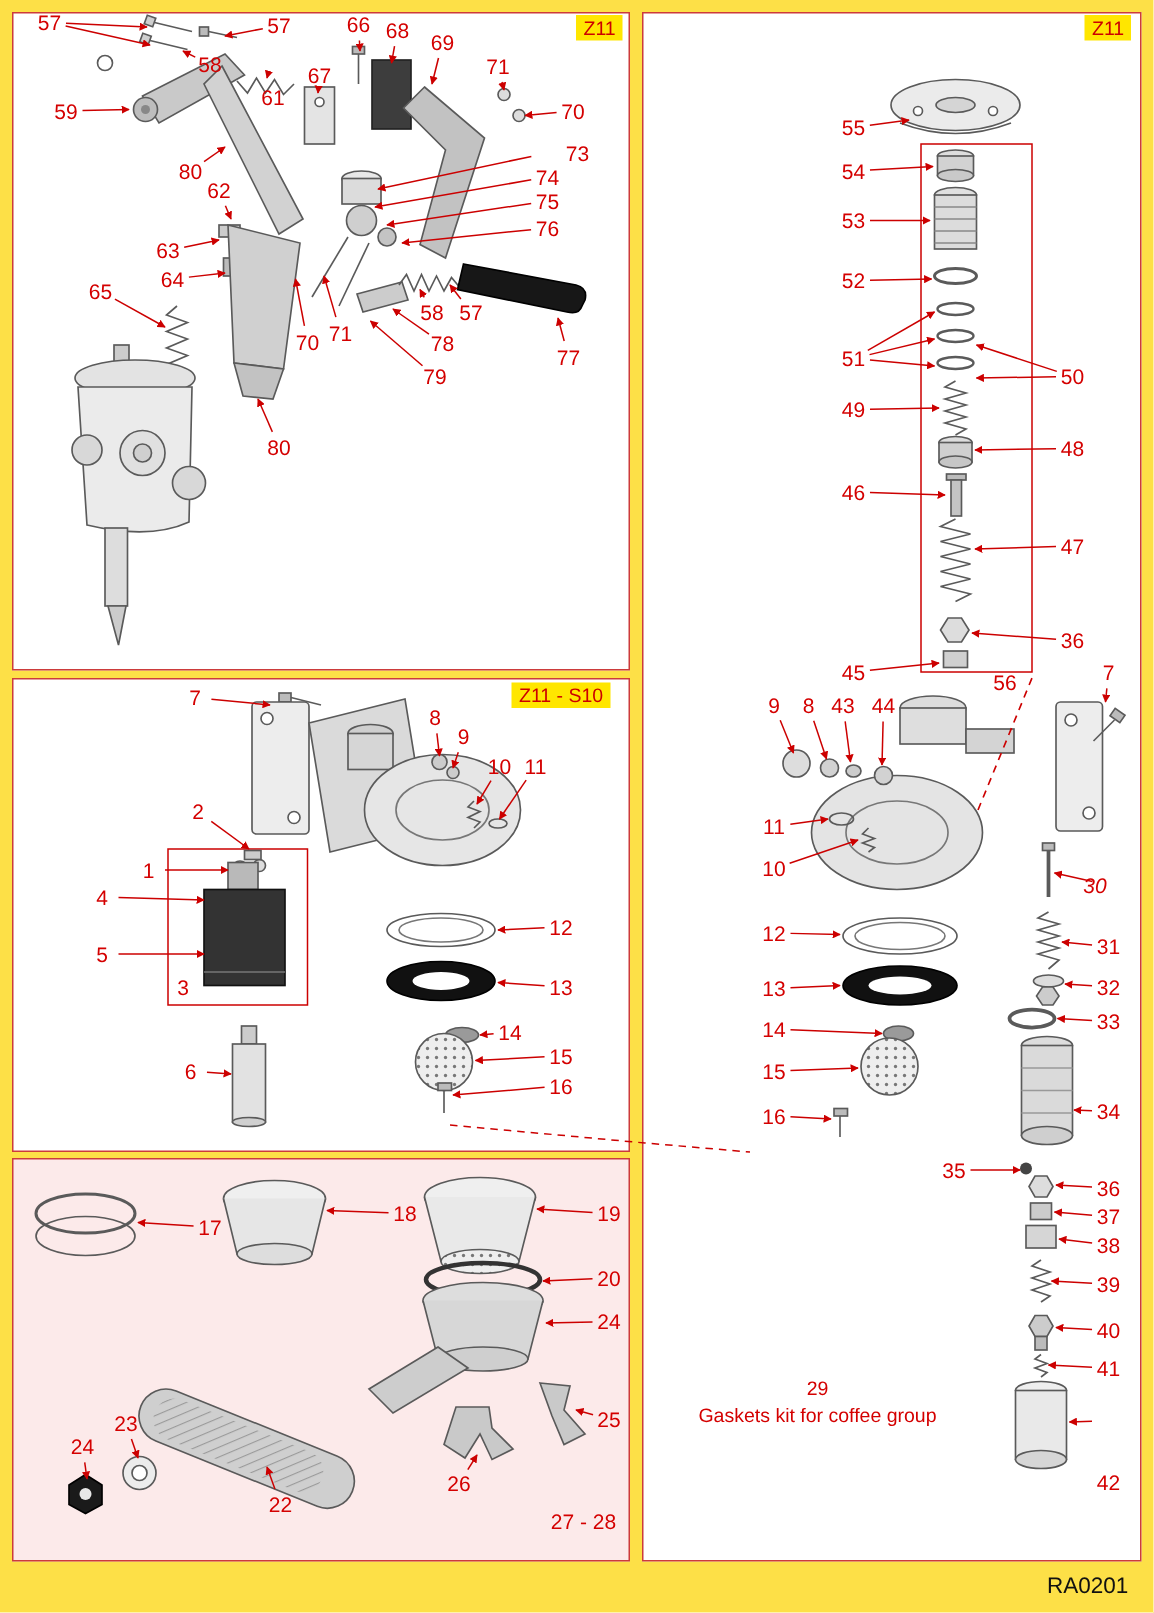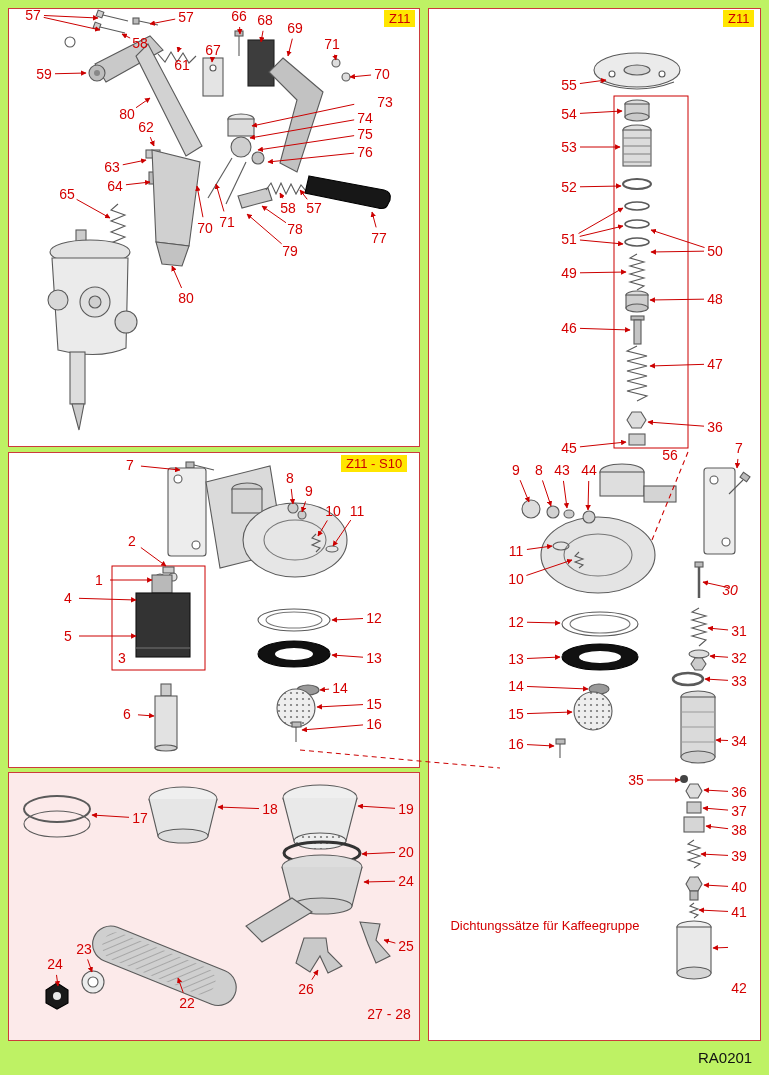--- a/index.html
+++ b/index.html
@@ -1,16 +1,16 @@
 <!DOCTYPE html>
 <html><head>
 <meta charset="utf-8">
 <style>
   html,body{margin:0;padding:0;background:#fff;}
-  .stage{position:relative;width:769px;height:1075px;background:#bef264;overflow:hidden;
+  .stage{position:relative;width:769px;height:1075px;background:#fde047;overflow:hidden;
          font-family:"Liberation Sans",sans-serif;}
   .panel{position:absolute;border:1px solid #cc3b3b;background:#fff;z-index:1;}
   #panel-top-left{left:8px;top:8px;width:410px;height:437px;}
   #panel-mid-left{left:8px;top:452px;width:410px;height:314px;}
   #panel-bottom-left{left:8px;top:772px;width:410px;height:267px;background:#fceaea;}
   #panel-right{left:428px;top:8px;width:331px;height:1031px;}
   #artwork{position:absolute;left:0;top:0;z-index:10;}
   #leader-lines{position:absolute;left:0;top:0;z-index:20;pointer-events:none;}
   #leader-lines line{stroke:#cc0000;stroke-width:1;}
   .callout{position:absolute;transform:translate(-50%,-50%);color:#d40000;font-size:14px;
@@ -434,20 +434,21 @@
       <div class="callout" style="left: 739px; top: 887px;">40</div>
       <div class="callout" style="left: 739px; top: 912px;">41</div>
       <div class="callout" style="left: 739px; top: 988px;">42</div>
     </div>
 
   <div class="tag" id="tag-top-left">Z11</div>
   <div class="tag" id="tag-mid-left">Z11 - S10</div>
   <div class="tag" id="tag-right">Z11</div>
 
   <div class="kit-note">
-    <div>Dichtungssätze für Kaffeegruppe</div>
+    <div class="kit-number">29</div>
+    <div>Gaskets kit for coffee group</div>
   </div>
 
   <div class="range-label">27 - 28</div>
 
   <div class="doc-code">RA0201</div>
 
 </div>
 
 </body></html>

